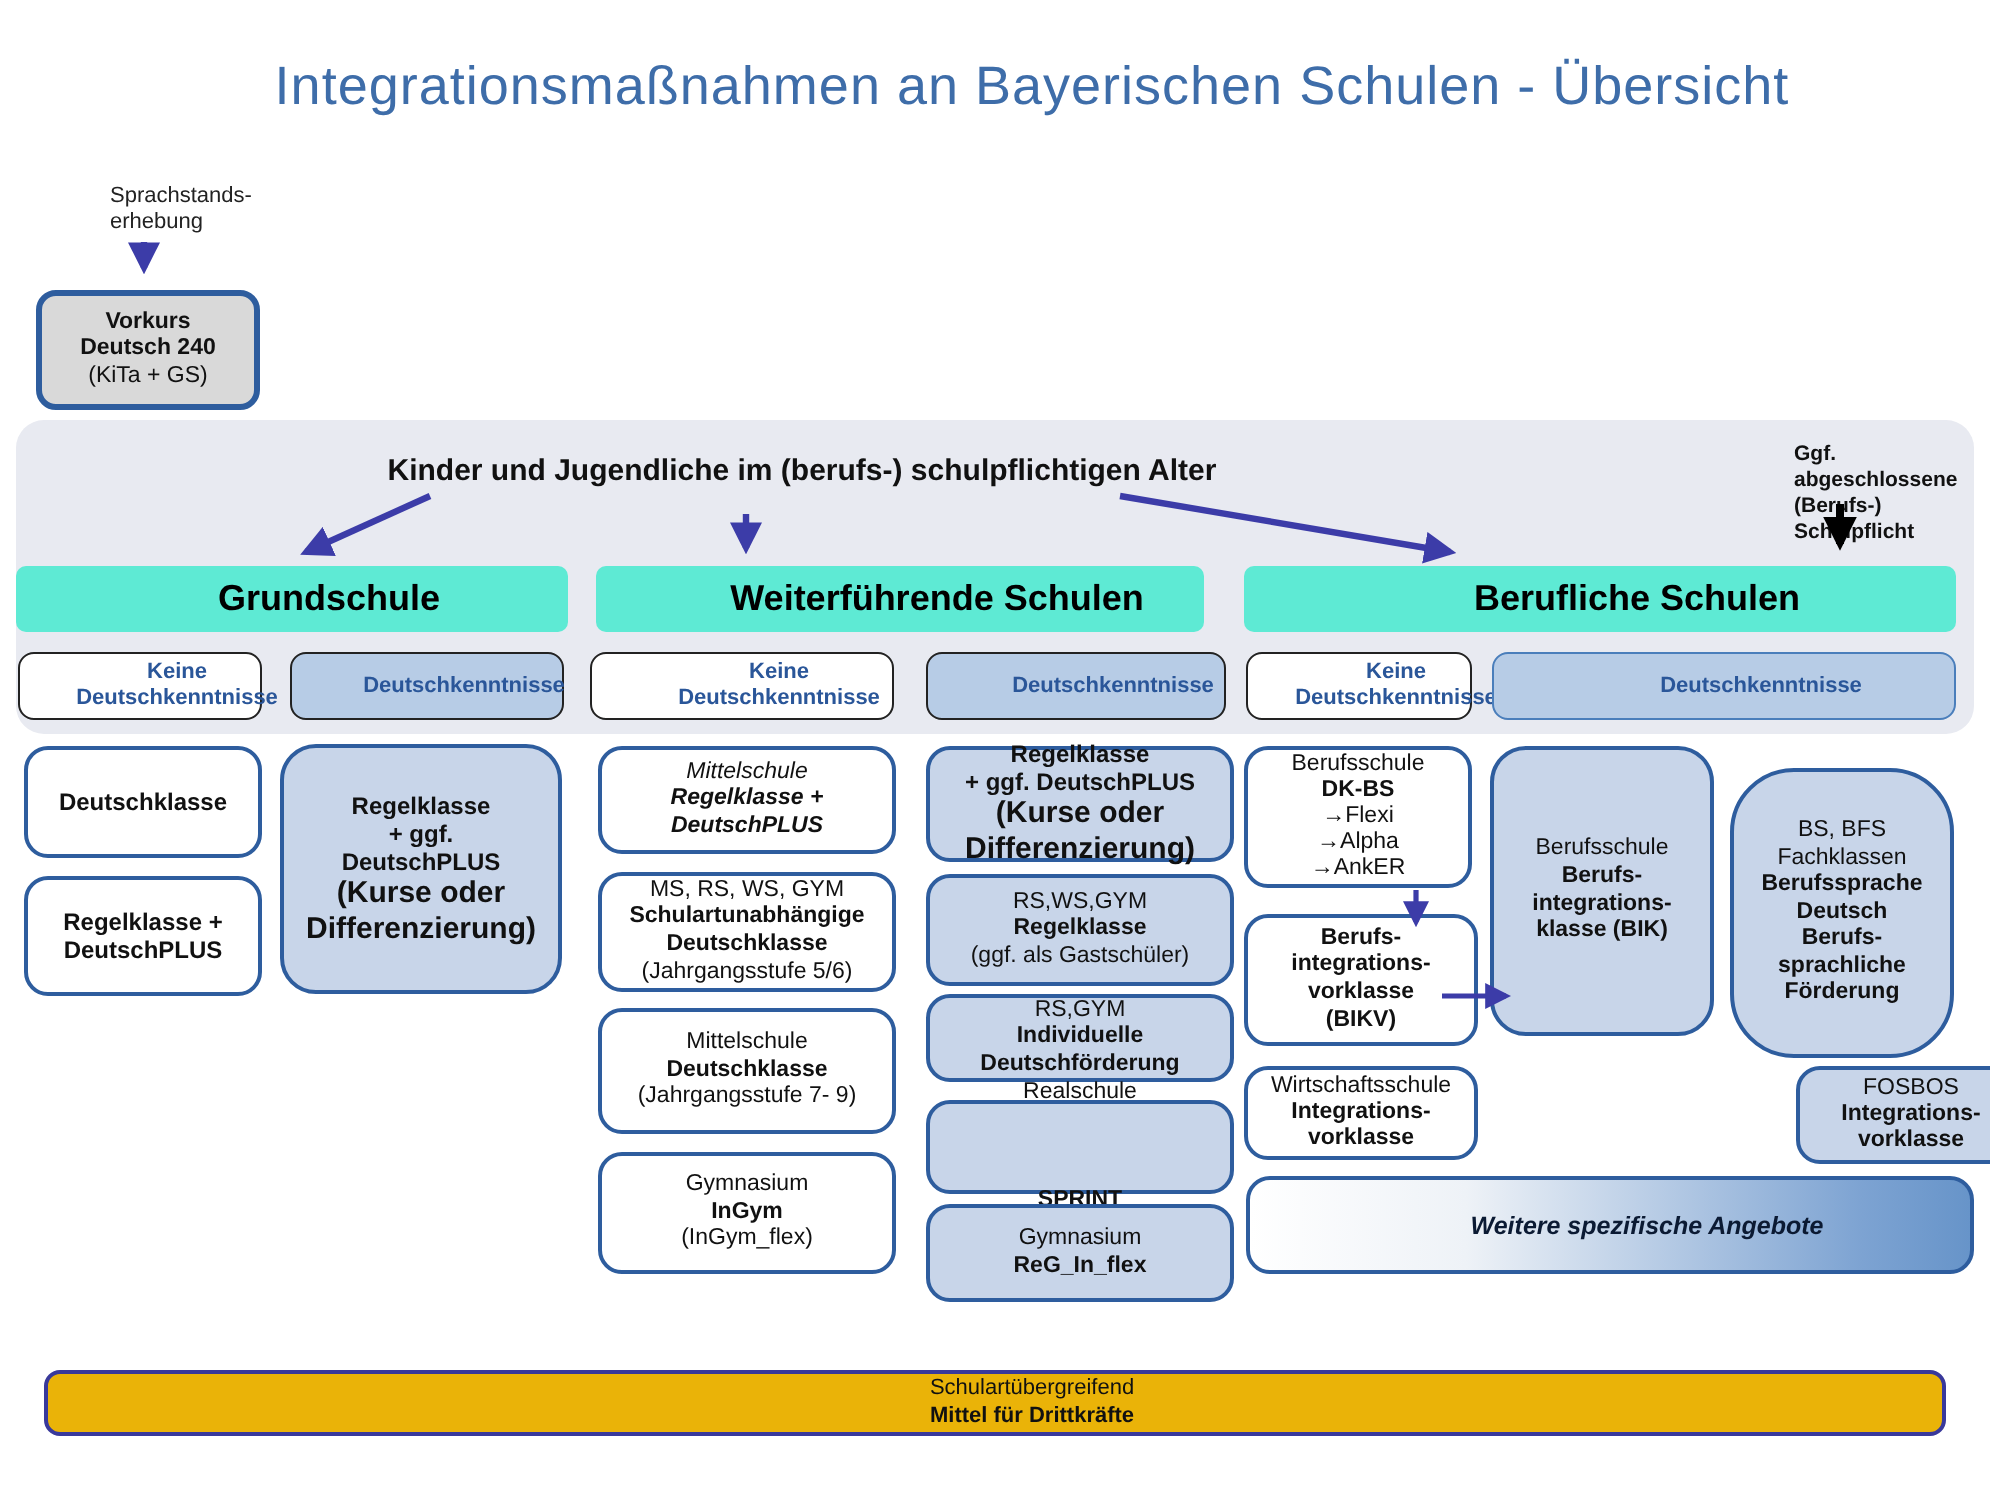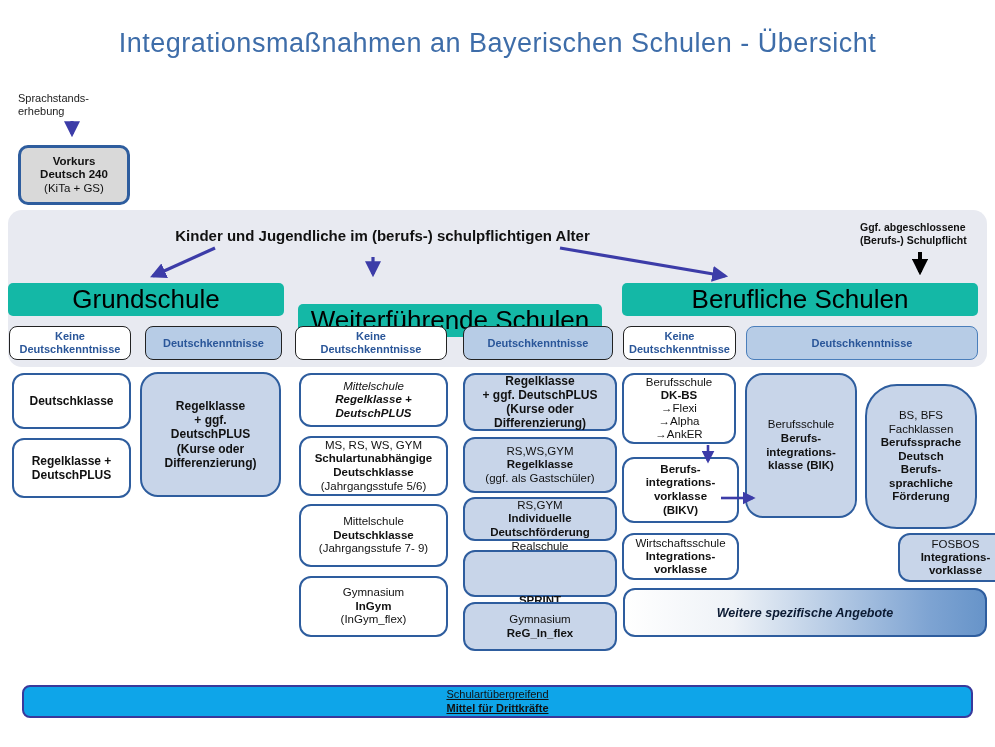--- a/index.html
+++ b/index.html
@@ -1,37 +1,37 @@
 <!DOCTYPE html>
 <html><head>
 <meta charset="utf-8">
 <style>
   html,body{margin:0;padding:0;background:#fff;font-family:"Liberation Sans",sans-serif;}
   .stage{position:relative;width:995px;height:747px;background:#fff;overflow:hidden;}
-  .abs{position:absolute;box-sizing:border-box;}
+  .abs{position:absolute;box-sizing:border-box;padding-left:37px;}
   .pagetitle{left:0;top:28px;width:995px;text-align:center;font-size:27px;color:#3e6da9;letter-spacing:.5px;}
   .smalllabel{font-size:11px;color:#222;text-align:left;white-space:pre-line;line-height:1.2;}
   .band{left:8px;top:210px;width:979px;height:157px;background:#e8eaf1;border-radius:14px;}
   .band-headline{left:130px;top:227px;width:505px;text-align:center;font-weight:700;font-size:15px;color:#111;}
   .band-note{left:860px;top:221px;width:125px;font-size:10.5px;font-weight:700;color:#111;white-space:pre-line;line-height:1.25;text-align:left;}
-  .colhead{background:#14b8a6;border-radius:5px;display:flex;align-items:center;justify-content:center;font-weight:400;font-size:26px;color:#000;}
+  .colhead{background:#5eead4;border-radius:5px;display:flex;align-items:center;justify-content:center;font-weight:700;font-size:18px;color:#000;}
   .subhead{border:1.5px solid #222;border-radius:8px;background:#fff;display:flex;align-items:center;justify-content:center;text-align:center;font-weight:700;font-size:11px;color:#2a5699;line-height:1.15;white-space:pre-line;}
   .subhead.blue{background:#b7cce6;}
   .subhead.blueborder{border-color:#4a7ebb;}
   .box{border:2.5px solid #2e5d9e;border-radius:12px;background:#fff;display:flex;flex-direction:column;align-items:center;justify-content:center;text-align:center;font-size:12px;color:#111;line-height:1.18;padding:2px;}
   .box.blue{background:#c8d5e9;}
   .box.bigr{border-radius:18px;}
   .box.gray{background:#d9d9d9;border-radius:10px;border-width:3px;}
   .box span{display:block;white-space:pre-line;}
   .t-main{font-weight:700;}
-  .t-sub{font-size:12px;}
+  .t-sub{font-size:15px;}
   .t-it{font-style:italic;}
   .f115{font-size:11.5px;}
   .weitere{border:2.5px solid #2e5d9e;border-radius:12px;background:linear-gradient(to right,#ffffff 0%,#eef2f7 30%,#7da3d2 85%,#6794c9 100%);display:flex;align-items:center;justify-content:center;font-weight:700;font-style:italic;font-size:12.5px;color:#0b1a33;}
-  .footerbar{left:22px;top:685px;width:951px;height:33px;border:2.5px solid #39399b;border-radius:8px;background:#0ea5e9;display:flex;flex-direction:column;align-items:center;justify-content:center;font-size:11px;color:#111;line-height:1.25;text-decoration:underline;}
+  .footerbar{left:22px;top:685px;width:951px;height:33px;border:2.5px solid #39399b;border-radius:8px;background:#eab308;display:flex;flex-direction:column;align-items:center;justify-content:center;font-size:11px;color:#111;line-height:1.25;}
   svg.overlay{position:absolute;left:0;top:0;pointer-events:none;z-index:6;}
 </style>
 </head>
 <body>
 
 <div class="stage">
 
   <div class="abs pagetitle">Integrationsmaßnahmen an Bayerischen Schulen - Übersicht</div>
 
   <div class="abs smalllabel" style="left:18px;top:92px;width:110px;">Sprachstands-
@@ -41,21 +41,21 @@
 Deutsch 240</span>
     <span class="f115">(KiTa + GS)</span>
   </div>
 
   <div class="abs band"></div>
   <div class="abs band-headline">Kinder und Jugendliche im (berufs-) schulpflichtigen Alter</div>
   <div class="abs band-note">Ggf. abgeschlossene
 (Berufs-) Schulpflicht</div>
 
   <div class="abs colhead" style="left:8px;top:283px;width:276px;height:33px;">Grundschule</div>
-  <div class="abs colhead" style="left:298px;top:283px;width:304px;height:33px;margin-top:21px;">Weiterführende Schulen</div>
+  <div class="abs colhead" style="left:298px;top:283px;width:304px;height:33px;">Weiterführende Schulen</div>
   <div class="abs colhead" style="left:622px;top:283px;width:356px;height:33px;">Berufliche Schulen</div>
 
   <div class="abs subhead" style="left:9px;top:326px;width:122px;height:34px;">Keine
 Deutschkenntnisse</div>
   <div class="abs subhead blue" style="left:145px;top:326px;width:137px;height:34px;">Deutschkenntnisse</div>
   <div class="abs subhead" style="left:295px;top:326px;width:152px;height:34px;">Keine
 Deutschkenntnisse</div>
   <div class="abs subhead blue" style="left:463px;top:326px;width:150px;height:34px;">Deutschkenntnisse</div>
   <div class="abs subhead" style="left:623px;top:326px;width:113px;height:34px;">Keine
 Deutschkenntnisse</div>

